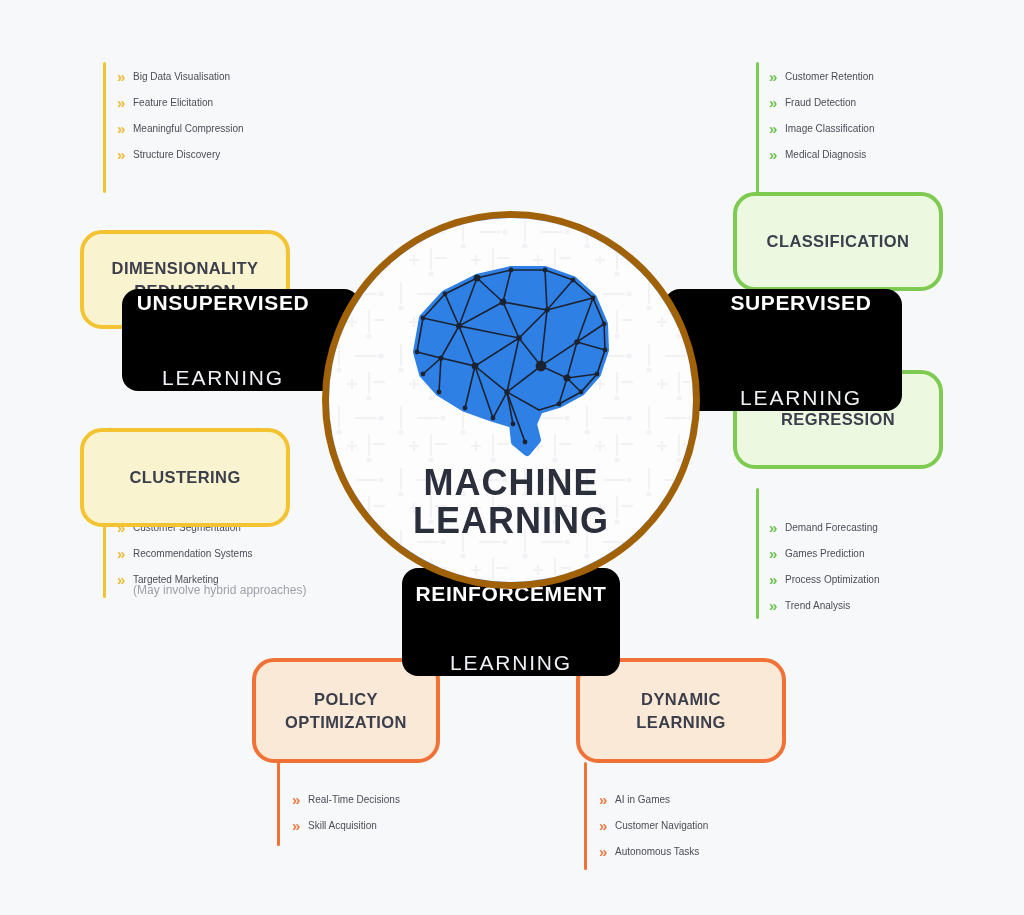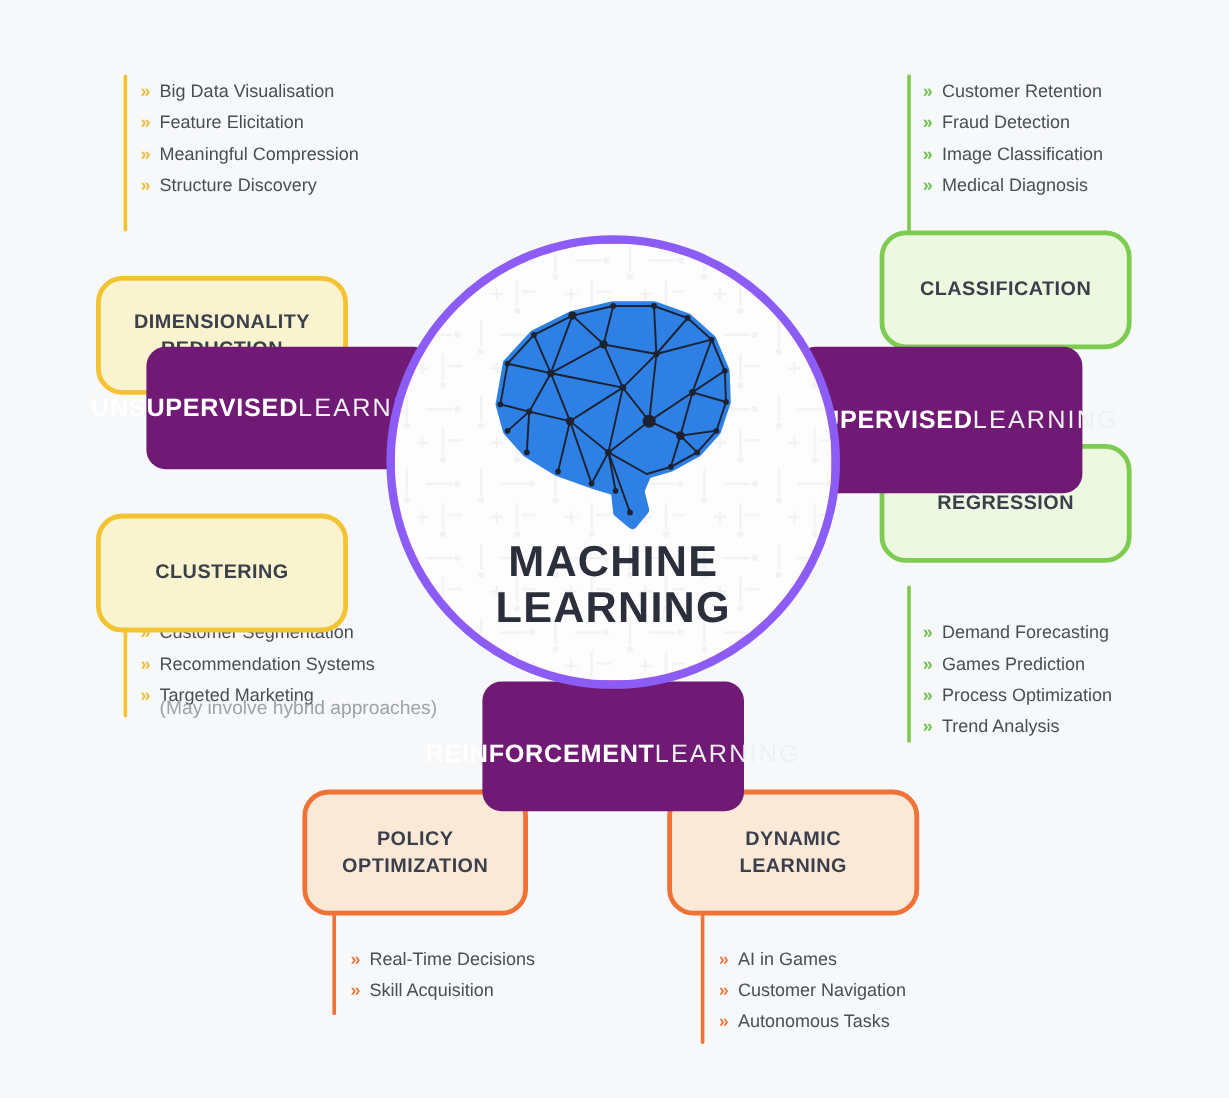--- a/index.html
+++ b/index.html
@@ -10,38 +10,38 @@
   .vl-yellow{background:#f3c331;}
   .vl-green{background:#7dcb50;}
   .vl-orange{background:#f07236;}
   
   .blist{position:absolute;}
   .li-row{display:flex;align-items:flex-start;margin-bottom:9px;}
   .bullet{font-size:15px;font-weight:700;width:16px;flex:0 0 16px;line-height:17px;}
   .bullet.y{color:#ecbb38;}
   .bullet.g{color:#6cc24d;}
   .bullet.o{color:#ec7a42;}
-  .li-text{font-size:15px;font-weight:500;color:#4a4d55;line-height:17px;white-space:nowrap;}
-  .li-note{font-size:16px;color:#9fa1a8;margin:-5px 0 9px 16px;line-height:15px;}
+  .li-text{font-size:10px;font-weight:500;color:#4a4d55;line-height:17px;white-space:nowrap;}
+  .li-note{font-size:12px;color:#9fa1a8;margin:-5px 0 9px 16px;line-height:15px;}
   
   .box{position:absolute;box-sizing:border-box;border-radius:22px;border:4px solid;
        display:flex;align-items:center;justify-content:center;z-index:1;}
   .box-yellow{background:#faf3cf;border-color:#f3c331;margin-top:38px;}
   .box-green{background:#edf8e1;border-color:#7dcb50;}
   .box-orange{background:#fbe9d8;border-color:#f07236;}
   .box-label{font-size:16.5px;font-weight:800;color:#3b3e4b;text-align:center;
              letter-spacing:.4px;line-height:1.35;white-space:pre-line;}
   
-  .banner{position:absolute;background:#701a75;border-radius:16px;display:flex;flex-direction:row;
-          align-items:center;justify-content:center;z-index:2;box-sizing:border-box;}
+  .banner{position:absolute;background:#000000;border-radius:16px;display:flex;flex-direction:column;
+          align-items:center;justify-content:space-between;z-index:2;box-sizing:border-box;}
   .banner-bold{font-size:21px;font-weight:800;color:#ffffff;letter-spacing:.6px;line-height:27px;}
   .banner-light{font-size:21px;font-weight:400;color:#eef0f3;letter-spacing:1.8px;line-height:27px;}
   
-  .circle{position:absolute;left:322px;top:196px;width:378px;height:378px;box-sizing:border-box;
-          border:7px solid #8b5cf6;border-radius:50%;background:#ec4899;z-index:3;overflow:hidden;}
+  .circle{position:absolute;left:322px;top:211px;width:378px;height:378px;box-sizing:border-box;
+          border:7px solid #a16207;border-radius:50%;background:#3b82f6;z-index:3;overflow:hidden;}
   .circuit{position:absolute;left:0;top:0;width:100%;height:100%;}
   .brain{position:absolute;left:70px;top:36px;}
   .ml-title{position:absolute;left:0;right:0;top:246px;text-align:center;}
   .ml-line{font-size:36px;font-weight:800;color:#2b2e3b;letter-spacing:1px;line-height:38px;}
 </style>
 </head>
 <body>
 
 <div class="canvas">
 
@@ -161,21 +161,21 @@
   <div class="box box-green" style="left:733px;top:192px;width:210px;height:99px;">
     <div class="box-label">CLASSIFICATION</div>
   </div>
   <div class="box box-green" style="left:733px;top:370px;width:210px;height:99px;">
     <div class="box-label">REGRESSION</div>
   </div>
   <div class="box box-orange" style="left:252px;top:658px;width:188px;height:105px;">
     <div class="box-label">POLICY
 OPTIMIZATION</div>
   </div>
-  <div class="box box-orange" style="left:556px;top:658px;width:210px;height:105px;">
+  <div class="box box-orange" style="left:576px;top:658px;width:210px;height:105px;">
     <div class="box-label">DYNAMIC
 LEARNING</div>
   </div>
 
   <div class="banner" style="left:122px;top:289px;width:238px;height:102px;padding-right:36px;">
     <div class="banner-bold">UNSUPERVISED</div>
     <div class="banner-light">LEARNING</div>
   </div>
   <div class="banner" style="left:664px;top:289px;width:238px;height:122px;padding-left:36px;">
     <div class="banner-bold">SUPERVISED</div>

